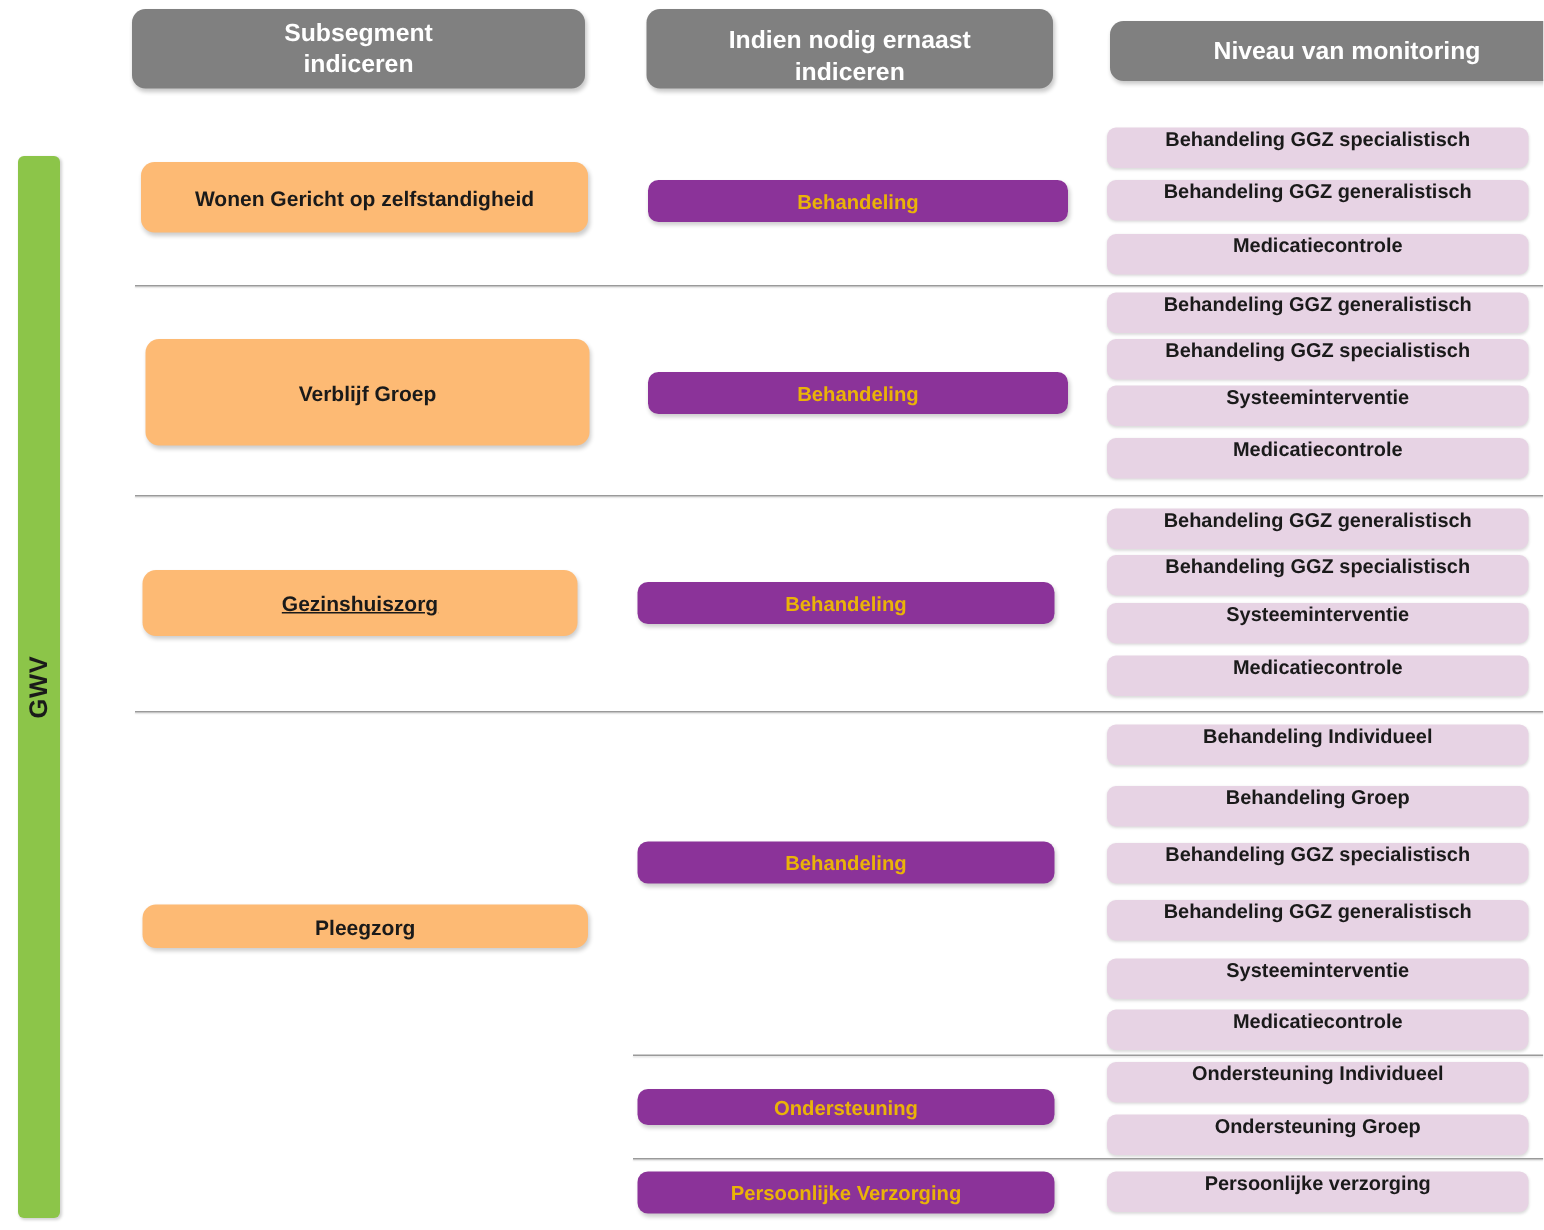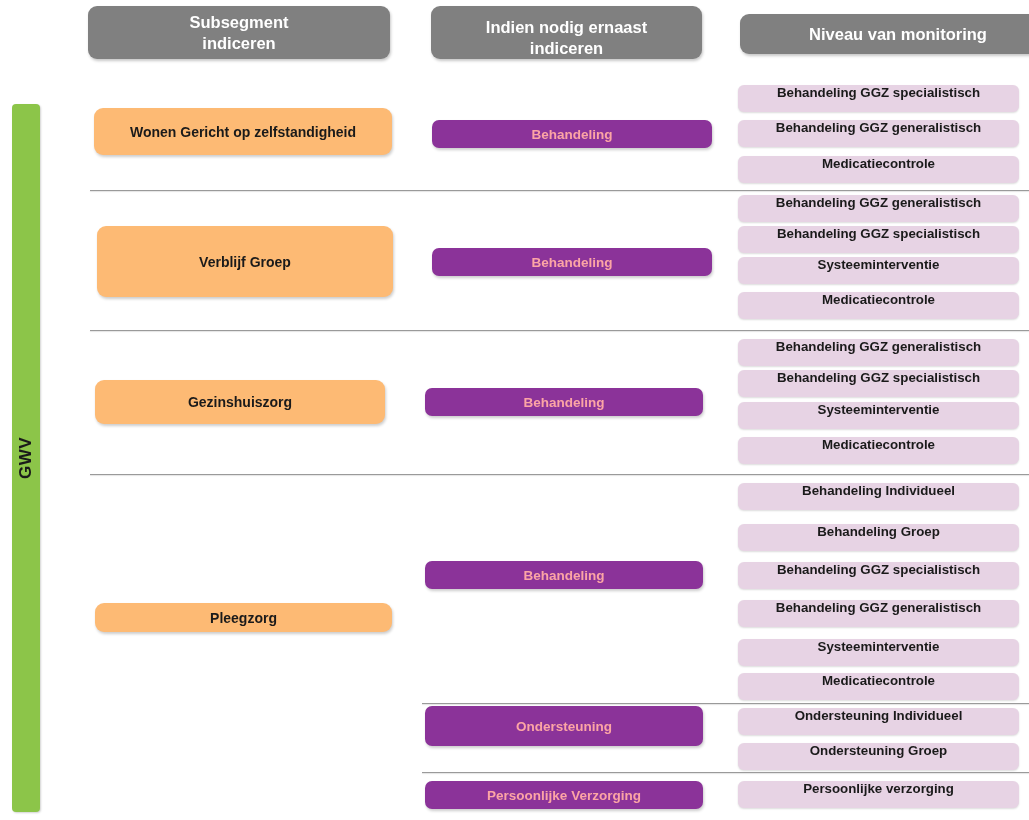--- a/index.html
+++ b/index.html
@@ -70,21 +70,21 @@
     justify-content: center;
     text-align: center;
     box-shadow: 1px 2px 3px rgba(0,0,0,.2);
   }
 
   
   .purple-box {
     position: absolute;
     background: #8b3399;
     border-radius: 7px;
-    color: #fca5a5;
+    color: #eab308;
     font-size: 13.5px;
     font-weight: bold;
     display: flex;
     align-items: center;
     justify-content: center;
     text-align: center;
     box-shadow: 1px 2px 3px rgba(0,0,0,.2);
   }
 
   
@@ -176,21 +176,21 @@
   </div>
   <div class="pink-pill" style="top:257px;">
     <span>Systeeminterventie</span>
   </div>
   <div class="pink-pill" style="top:292px;">
     <span>Medicatiecontrole</span>
   </div>
 
   <div class="divider" style="left:90px; top:330px; width:939px;"></div>
 
-  <div class="green-box" style="left:95px; top:380px; width:290px; height:44px;">
+  <div class="green-box" style="left:95px; top:380px; width:290px; height:44px;text-decoration:underline;">
     <span>Gezinshuiszorg</span>
   </div>
 
   <div class="purple-box" style="left:425px; top:388px; width:278px; height:28px;">
     <span>Behandeling</span>
   </div>
 
   <div class="pink-pill" style="top:339px;">
     <span>Behandeling GGZ generalistisch</span>
   </div>
@@ -228,21 +228,21 @@
   </div>
   <div class="pink-pill" style="top:639px;">
     <span>Systeeminterventie</span>
   </div>
   <div class="pink-pill" style="top:673px;">
     <span>Medicatiecontrole</span>
   </div>
 
   <div class="divider" style="left:422px; top:703px; width:607px;"></div>
 
-  <div class="purple-box" style="left:425px; top:706px; width:278px; height:40px;">
+  <div class="purple-box" style="left:425px; top:726px; width:278px; height:24px;">
     <span>Ondersteuning</span>
   </div>
 
   <div class="pink-pill" style="top:708px;">
     <span>Ondersteuning Individueel</span>
   </div>
   <div class="pink-pill" style="top:743px;">
     <span>Ondersteuning Groep</span>
   </div>
 

